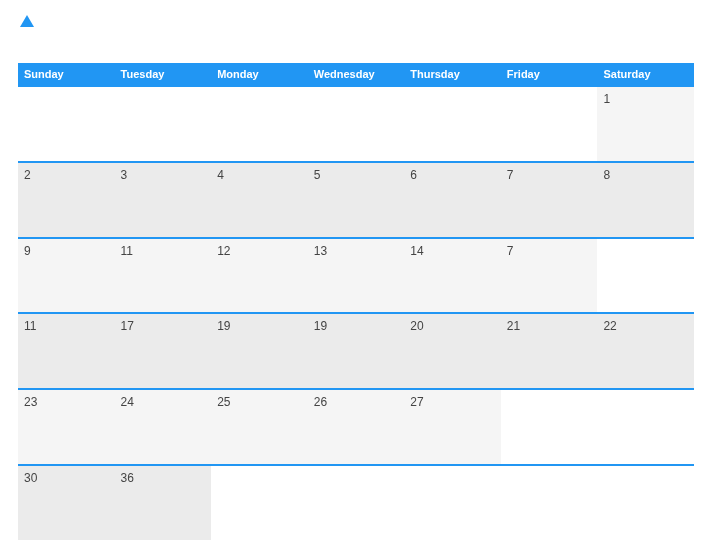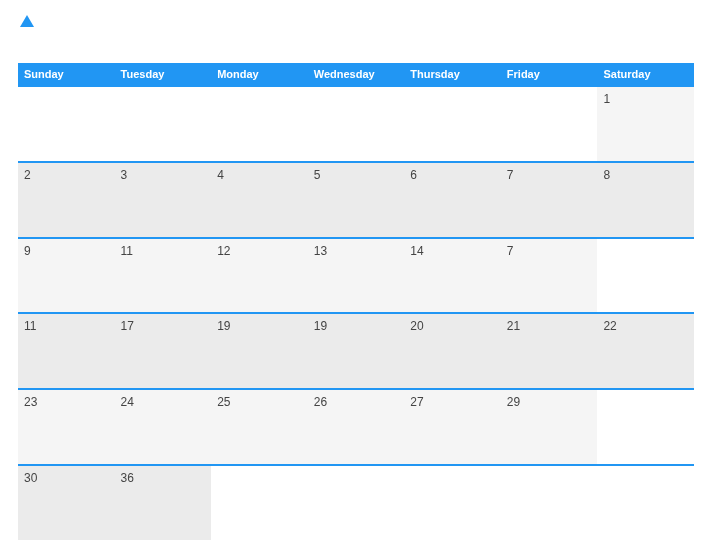--- a/index.html
+++ b/index.html
@@ -184,21 +184,20 @@
           <div class="cal-cell"><span class="day-num">20</span></div>
           <div class="cal-cell"><span class="day-num">21</span></div>
           <div class="cal-cell"><span class="day-num">22</span></div>
         </div>
         <div class="cal-row">
           <div class="cal-cell"><span class="day-num">23</span></div>
           <div class="cal-cell"><span class="day-num">24</span></div>
           <div class="cal-cell"><span class="day-num">25</span></div>
           <div class="cal-cell"><span class="day-num">26</span></div>
           <div class="cal-cell"><span class="day-num">27</span></div>
-          <div class="cal-cell"><span class="day-num">29</span></div>
         </div>
         <div class="cal-row">
           <div class="cal-cell"><span class="day-num">30</span></div>
           <div class="cal-cell"><span class="day-num">36</span></div>
           <div class="cal-cell empty"></div>
           <div class="cal-cell empty"></div>
           <div class="cal-cell empty"></div>
           <div class="cal-cell empty"></div>
           <div class="cal-cell empty"></div>
         </div>

